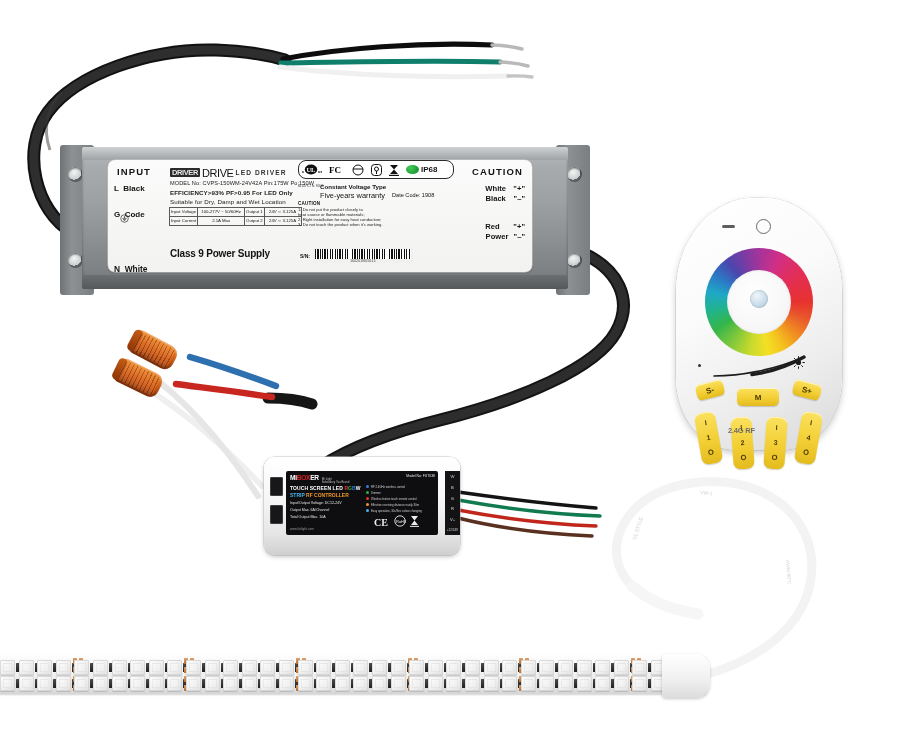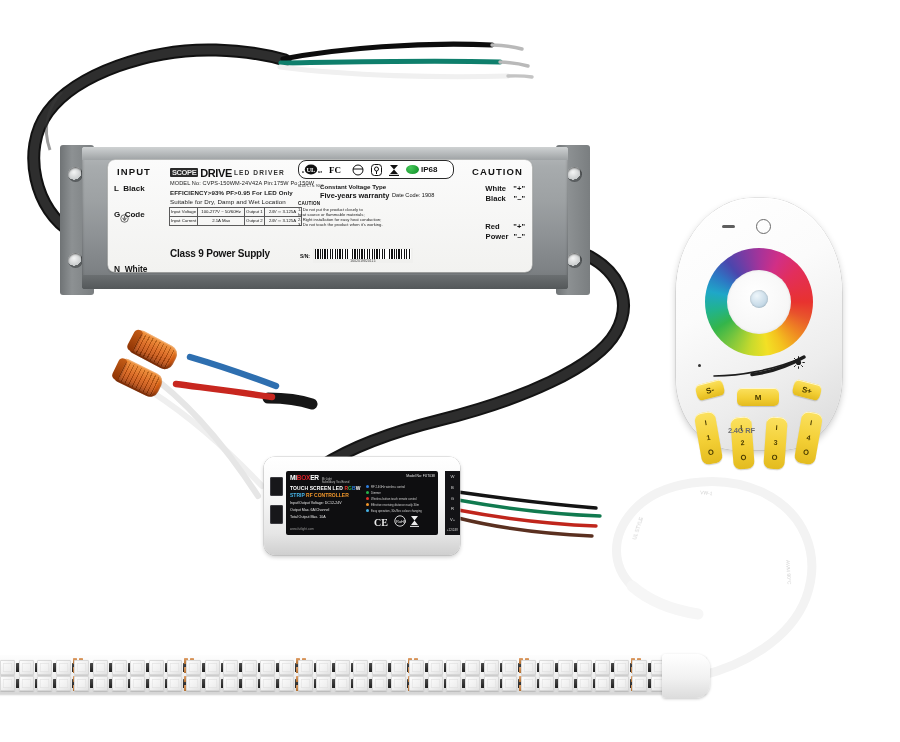--- a/index.html
+++ b/index.html
@@ -41,36 +41,36 @@
   .lbl-input{position:absolute;left:9px;top:6px;font-size:9.5px;letter-spacing:1.1px;font-weight:600;}
   .lbl-out{position:absolute;right:9px;top:6px;font-size:9.5px;letter-spacing:1.1px;font-weight:600;}
   .pin{position:absolute;font-size:8px;font-weight:600;white-space:nowrap;}
   .pinL{left:6px;} 
   .outrow{position:absolute;right:7px;font-size:7.6px;font-weight:600;white-space:nowrap;}
   .outrow .nm{display:inline-block;width:28px;}
   .gndsym{position:absolute;left:12px;top:54px;width:9px;height:9px;}
   .brand{position:absolute;left:62px;top:7px;height:11px;display:flex;align-items:center;gap:2px;}
   .brand .scope{display:inline-block;background:#2a2a2a;color:#e8e8e8;font-size:7.5px;
      font-weight:700;padding:0 2px;border-radius:1px;letter-spacing:-.4px;}
-  .brand .drive{font-size:11px;font-weight:700;letter-spacing:-.4px;color:#111;text-align:right;}
+  .brand .drive{font-size:11px;font-weight:400;letter-spacing:-.4px;color:#111;text-align:right;}
   .brand .lddr{font-size:6.6px;letter-spacing:1.1px;color:#333;font-weight:600;}
   .specline{position:absolute;left:62px;font-size:5.6px;color:#1b1b1b;white-space:nowrap;letter-spacing:.1px;}
   .spectbl{position:absolute;left:61px;top:47px;border-collapse:collapse;}
   .spectbl td{border:.5px solid #5a5a5a;font-size:4.3px;padding:0 1px;height:8px;
      line-height:8px;white-space:nowrap;color:#141414;}
   .class2{position:absolute;left:62px;top:88px;font-size:10px;font-weight:700;letter-spacing:-.2px;}
   .certbox{position:absolute;left:190px;top:0;width:148px;height:17px;
      border:.7px solid #2b2b2b;border-radius:8px;background:#fff;
      display:flex;align-items:center;gap:7px;padding:0 3px;}
   .cert{font-size:7px;font-weight:700;color:#111;display:flex;align-items:center;}
   .ip68{display:flex;align-items:center;gap:2px;}
   .ipdot{width:13px;height:9px;border-radius:50%;background:radial-gradient(circle at 35% 30%,#46c85a,#0a8a22);}
   .tempmark{position:absolute;left:190px;top:24px;font-size:3.4px;line-height:4.6px;color:#222;}
   .cvt{position:absolute;left:212px;top:23px;font-size:6.2px;font-weight:600;}
-  .fyw{position:absolute;left:212px;top:31px;font-size:7.4px;font-weight:700;}
+  .fyw{position:absolute;left:212px;top:31px;font-size:7.4px;font-weight:400;}
   .dcode{position:absolute;left:284px;top:32px;font-size:5.6px;}
   .caut-h{position:absolute;left:190px;top:41px;font-size:4.6px;font-weight:700;letter-spacing:.2px;}
   .caut-l{position:absolute;left:190px;font-size:4.2px;color:#1d1d1d;white-space:nowrap;}
   .snwrap{position:absolute;left:192px;top:88px;display:flex;align-items:center;gap:3px;}
   .sn{font-size:5px;font-weight:600;}
   .barcode{width:100px;height:15px;background:#f0f0ee;padding:1px 2px 0;box-sizing:border-box;}
   .bcbars{height:10px;width:100%;
      background:repeating-linear-gradient(90deg,#111 0 1px,#fff 1px 2px,#111 2px 3.6px,#fff 3.6px 5px,#111 5px 5.8px,#fff 5.8px 7.4px);}
   .bcnum{font-size:3px;text-align:center;color:#222;letter-spacing:.3px;}
 
@@ -246,21 +246,21 @@
         <line x1="5" y1="2" x2="5" y2="4.6" stroke="#222" stroke-width=".7"></line>
         <line x1="2.6" y1="4.8" x2="7.4" y2="4.8" stroke="#222" stroke-width=".7"></line>
         <line x1="3.4" y1="6.1" x2="6.6" y2="6.1" stroke="#222" stroke-width=".7"></line>
         <line x1="4.2" y1="7.3" x2="5.8" y2="7.3" stroke="#222" stroke-width=".7"></line>
       </svg>
       <div class="pin pinL" style="top:104px;font-size:8.4px">
         <span>N</span>&nbsp;&nbsp;<span>White</span>
       </div>
 
       <div class="brand">
-        <span class="scope">SCOPE</span>
+        <span class="scope">DRIVER</span>
         <span class="drive">DRIVE</span>
         <span class="lddr">LED DRIVER</span>
       </div>
 
       <div class="specline" style="top:20px">MODEL No: CVPS-150WM-24V42A   Pin:175W  Po:150W</div>
       <div class="specline" style="top:29px;font-size:6.2px;font-weight:600">EFFICIENCY&gt;93%      PF&gt;0.95      For LED Only</div>
       <div class="specline" style="top:38px;font-size:6.2px">Suitable for Dry, Damp and Wet Location</div>
 
       <table class="spectbl">
         <tbody>

